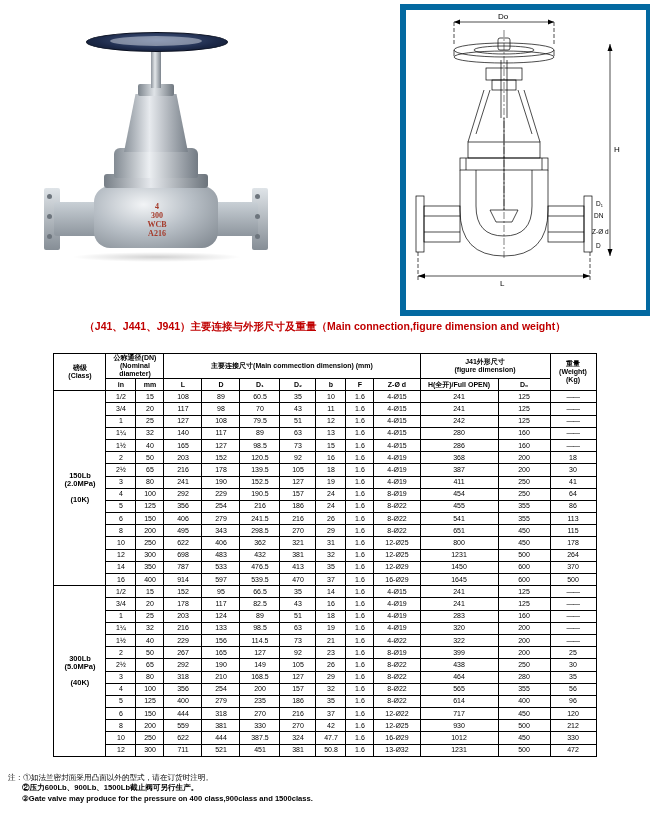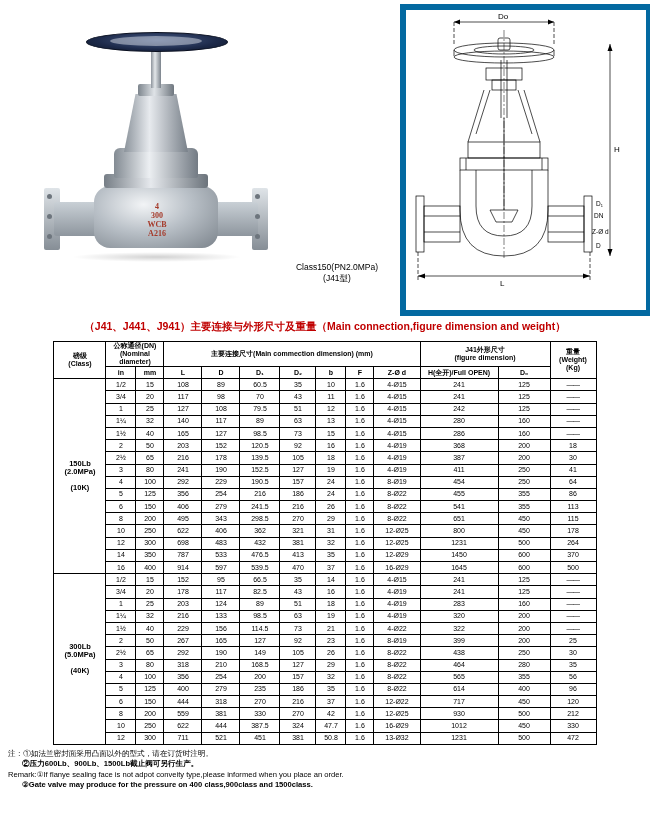--- a/index.html
+++ b/index.html
@@ -20,21 +20,21 @@
            font-size:8.5px;line-height:11px;}
 
   
   .title{
     text-align:center;color:#c00000;font-weight:bold;font-size:10.5px;
     padding:2px 0 3px 0;letter-spacing:0px;
   }
 
   
   table.spec{
-    border-collapse:collapse;width:520px;margin:4px auto;
+    border-collapse:collapse;width:520px;margin:16px auto;
     font-size:7px;line-height:8px;table-layout:fixed;
   }
   table.spec th, table.spec td{
     border:1px solid #000;text-align:center;vertical-align:middle;
     padding:0;height:11.2px;
   }
   table.spec th{font-weight:bold;font-size:7px;}
   .cls-cell{font-weight:bold;font-size:7.5px;}
   .wt-dash{letter-spacing:-0.5px;}
 
@@ -125,24 +125,20 @@
         <div>A216</div>
       </div>
       <div class="boltL" style="left:9px;top:188px"></div>
       <div class="boltL" style="left:9px;top:208px"></div>
       <div class="boltL" style="left:9px;top:228px"></div>
       <div class="boltL" style="left:217px;top:188px"></div>
       <div class="boltL" style="left:217px;top:208px"></div>
       <div class="boltL" style="left:217px;top:228px"></div>
     </div>
 
-    <div class="caption">
-      <div>Class150(PN2.0MPa)</div>
-      <div>(J41型)</div>
-    </div>
 
     <div class="drawing">
       <svg width="238" height="298" viewBox="0 0 238 298">
         <g stroke="#000" fill="none" stroke-width="0.7">
 
           <line x1="48" y1="12" x2="148" y2="12"></line>
           <path d="M48 12 l6 -2.5 v5 z" fill="#000" stroke="none"></path>
           <path d="M148 12 l-6 -2.5 v5 z" fill="#000" stroke="none"></path>
           <line x1="48" y1="12" x2="48" y2="34" stroke-dasharray="4 2"></line>
           <line x1="148" y1="12" x2="148" y2="34" stroke-dasharray="4 2"></line>
@@ -692,17 +688,16 @@
           <td>1231</td>
           <td>500</td>
           <td>472</td>
         </tr>
       </tbody>
   </table>
 
   <div class="remark">
     <div>注：①如法兰密封面采用凸面以外的型式，请在订货时注明。</div>
     <div class="indent">②压力600Lb、900Lb、1500Lb截止阀可另行生产。</div>
-    <div>Remark:①If flanye sealing face is not adpot conveity type,please informed when you place an order.</div>
     <div class="indent">②Gate valve may produce for the pressure on 400 class,900class and 1500class.</div>
   </div>
 
 </div>
 
 </body></html>

